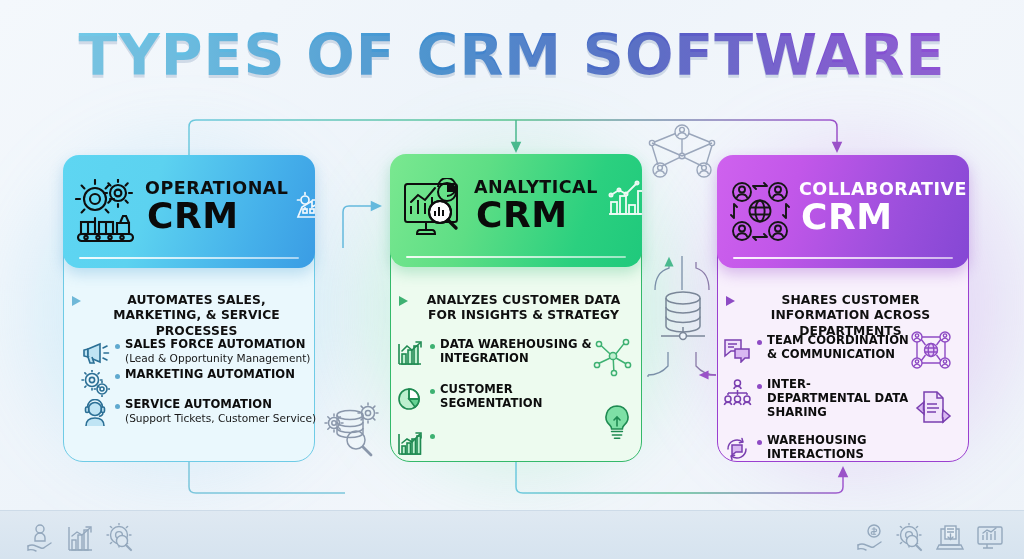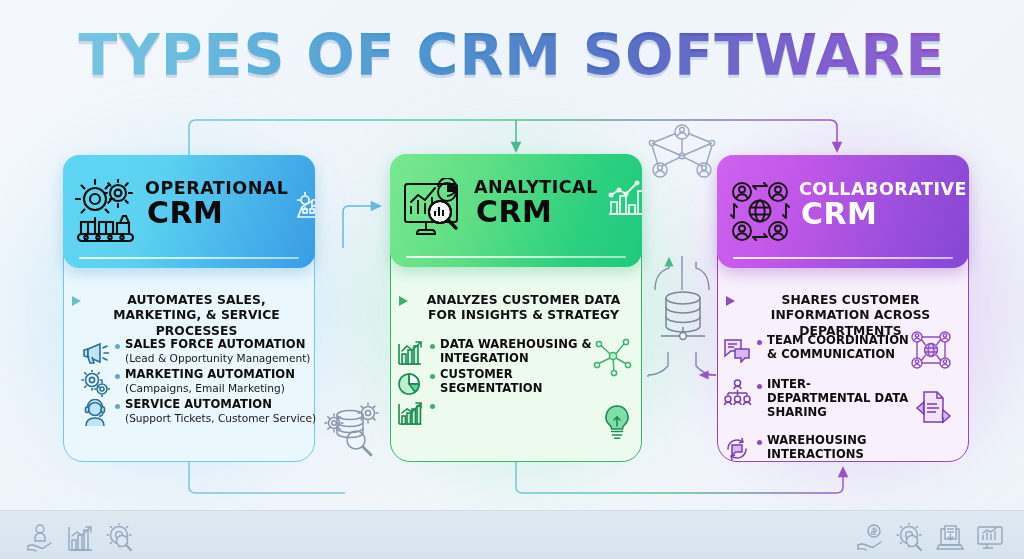--- a/index.html
+++ b/index.html
@@ -45,21 +45,21 @@
     box-sizing:border-box;
   }
   .card-head{
     position:absolute;border-radius:16px;box-sizing:border-box;
     display:flex;align-items:center;overflow:hidden;
   }
   .head-inner{display:flex;align-items:flex-start;width:100%;padding:0 12px;gap:6px;}
   .head-icon{flex:0 0 auto;display:flex;align-items:center;justify-content:center;}
   .head-text{flex:1 1 auto;display:flex;flex-direction:column;align-items:center;justify-content:center;}
   .head-kicker{font-size:17.5px;font-weight:800;letter-spacing:.5px;line-height:1.05;font-family:"DejaVu Sans",sans-serif;}
-  .head-crm{font-size:30px;font-weight:800;letter-spacing:.5px;line-height:1.05;font-family:"DejaVu Sans",sans-serif;}
+  .head-crm{font-size:36px;font-weight:800;letter-spacing:.5px;line-height:1.05;font-family:"DejaVu Sans",sans-serif;}
   .head-right{flex:0 0 auto;display:flex;align-items:center;justify-content:center;}
   .head-rule{position:absolute;left:16px;right:16px;bottom:9px;height:2px;border-radius:2px;}
 
   
   .lead{position:absolute;display:flex;align-items:flex-start;gap:6px;}
   .lead-tri{flex:0 0 auto;margin-top:3px;}
   .lead-text{
     font-size:12.3px;font-weight:700;line-height:1.25;color:#101010;
     letter-spacing:.1px;text-align:center;font-family:"DejaVu Sans",sans-serif;
   }
@@ -233,21 +233,20 @@
             <g stroke-linecap="round">
                 <path d="M21,12.5 v-1.2 M21,25.5 v1.2 M14.5,19 h-1.2 M27.5,19 h1.2"></path>
               </g>
           </svg>
         </div>
         <svg class="b-dot" width="5" height="5" viewBox="0 0 5 5">
             <circle cx="2.5" cy="2.5" r="2.5" fill="#5fa9cf"></circle>
           </svg>
         <div class="b-txt">
           <div class="b-title">MARKETING AUTOMATION</div>
-          <div class="b-sub">(Campaigns, Email Marketing)</div>
         </div>
       </div>
       <div class="bullet">
         <div class="b-icon">
           <svg width="28" height="28" viewBox="0 0 28 28" fill="none" stroke="#2b6f95" stroke-width="1.6">
             <circle cx="14" cy="10" r="6.5" fill="#bfe4f4"></circle>
             <path d="M5,27 q0,-8 9,-8 q9,0 9,8" fill="#bfe4f4"></path>
             <path d="M6.5,8 a7.5,7.5 0 0 1 15,0"></path>
             <rect x="4.5" y="8" width="3.2" height="5.5" rx="1.4" fill="#bfe4f4"></rect>
             <rect x="20.3" y="8" width="3.2" height="5.5" rx="1.4" fill="#bfe4f4"></rect>
@@ -308,21 +307,21 @@
       <div class="head-rule" style="background:linear-gradient(90deg,rgba(255,255,255,.9),rgba(255,255,255,.55));"></div>
     </div>
 
     <div class="lead" style="left:399px;top:293px;width:234px;">
       <svg class="lead-tri" width="9" height="10" viewBox="0 0 9 10">
           <path d="M0,0 L9,5 L0,10 Z" fill="#3eb172"></path>
         </svg>
       <div class="lead-text">ANALYZES CUSTOMER DATA FOR INSIGHTS &amp; STRATEGY</div>
     </div>
 
-    <div class="bullets" style="left:395px;top:338px;width:210px;">
+    <div class="bullets" style="left:395px;top:338px;width:210px;gap:15px;">
       <div class="bullet">
         <div class="b-icon">
           <svg width="28" height="27" viewBox="0 0 28 27" fill="none" stroke="#1f8a52" stroke-width="1.6">
             <path d="M3,24 h22 M3,24 v-20"></path>
             <rect x="6" y="14" width="4" height="10" fill="#bdf0cf"></rect>
             <rect x="12" y="10" width="4" height="14" fill="#bdf0cf"></rect>
             <rect x="18" y="6" width="4" height="18" fill="#bdf0cf"></rect>
             <path d="M6,11 l5,-5 l5,4 l8,-7" stroke-linecap="round"></path>
             <path d="M20,2 h5 v5" stroke-linecap="round"></path>
           </svg>

